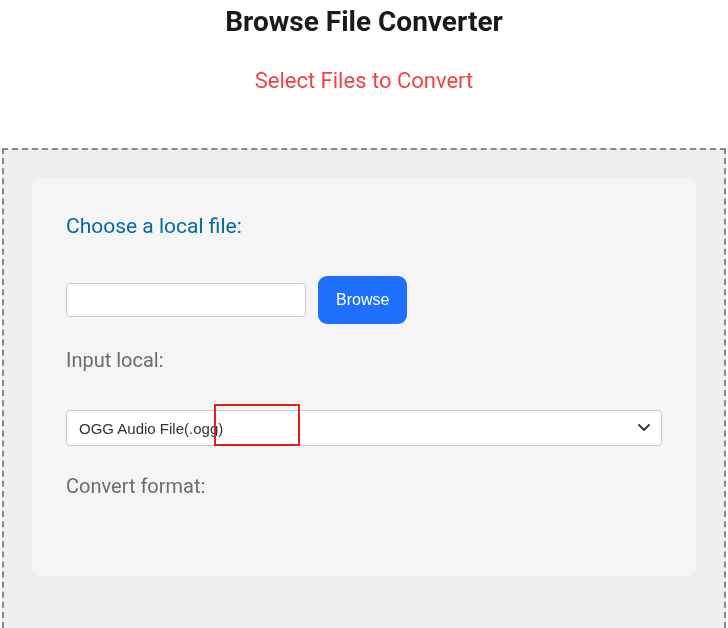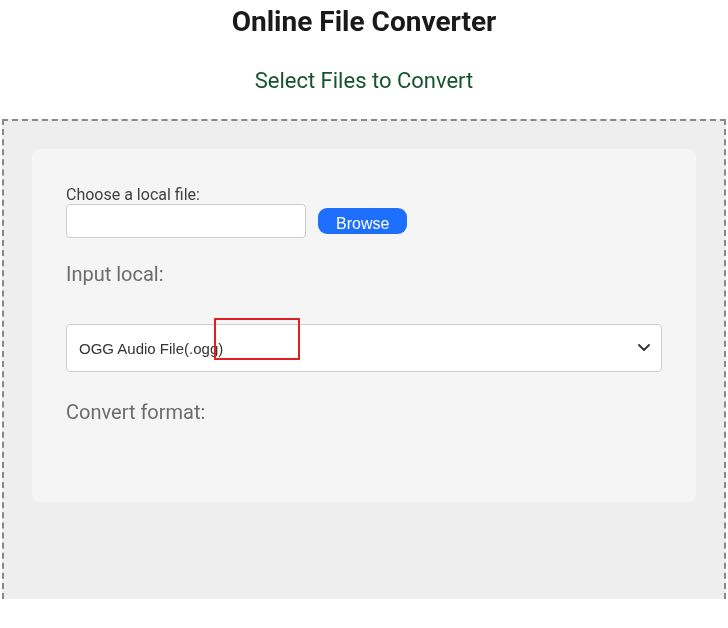--- a/index.html
+++ b/index.html
@@ -21,39 +21,40 @@
     }
     .main-title {
       font-size: 28px;
       font-weight: 700;
       color: #1a1a1a;
       margin-bottom: 30px;
     }
     .subtitle {
       font-size: 22px;
       font-weight: 400;
-      color: #14532d;
-      margin-bottom: 26px;
+      color: #ef4444;
+      margin-bottom: 55px;
     }
     .dashed-container {
       border: 2px dashed #888;
       border-bottom: none;
       background: #eeeeee;
       margin: 0 2px;
       padding: 28px 28px 0 28px;
       min-height: 480px;
     }
     .card {
       background: #f5f5f5;
       border-radius: 8px;
       padding: 36px 34px 40px 34px;
     }
     .section-label {
-      font-size: 16px;
-      color: #404040;
+      font-size: 21px;
+      color: #0369a1;
+      margin-bottom: 38px;
     }
     .file-row {
       display: flex;
       align-items: center;
       gap: 12px;
       margin-bottom: 24px;
     }
     .file-input {
       width: 240px;
       height: 34px;
@@ -64,35 +65,35 @@
       font-size: 14px;
     }
     .browse-btn {
       background: #1f6fff;
       color: #fff;
       border: none;
       border-radius: 9px;
       padding: 8px 18px;
       font-size: 16px;
       cursor: pointer;
-      height: 26px;
+      height: 48px;
       line-height: 1;
     }
     .format-label {
       font-size: 20px;
       color: #6c6c6c;
       margin-bottom: 38px;
     }
     .select-wrapper {
       position: relative;
       margin-bottom: 28px;
     }
     .format-select {
       width: 100%;
-      height: 48px;
+      height: 36px;
       border: 1px solid #ccc;
       border-radius: 4px;
       background: #fff;
       padding: 6px 32px 6px 12px;
       font-size: 15px;
       color: #333;
       appearance: none;
       -webkit-appearance: none;
       cursor: pointer;
     }
@@ -123,21 +124,21 @@
       left: 237px;
       top: -4px;
       width: 58px;
       height: 36px;
     }
   </style>
 </head>
 <body>
 
 <div class="header">
-  <h1 class="main-title">Online File Converter</h1>
+  <h1 class="main-title">Browse File Converter</h1>
   <div class="subtitle">Select Files to Convert</div>
 </div>
 
 <div class="dashed-container">
   <div class="card">
 
     <div class="section-label">Choose a local file:</div>
 
     <div class="file-row">
       <input type="text" class="file-input" value="" style="">

